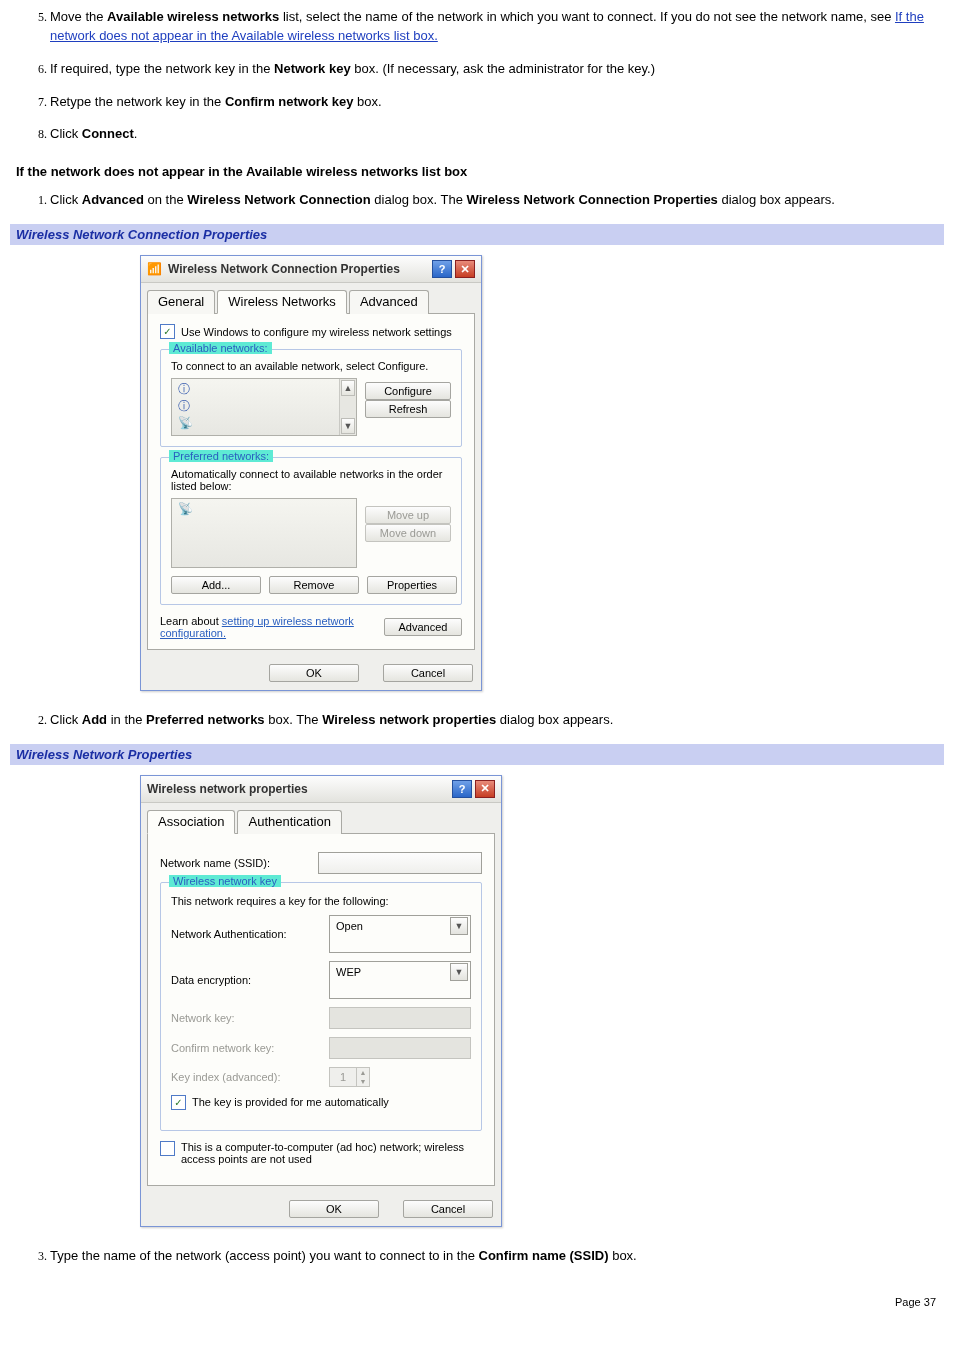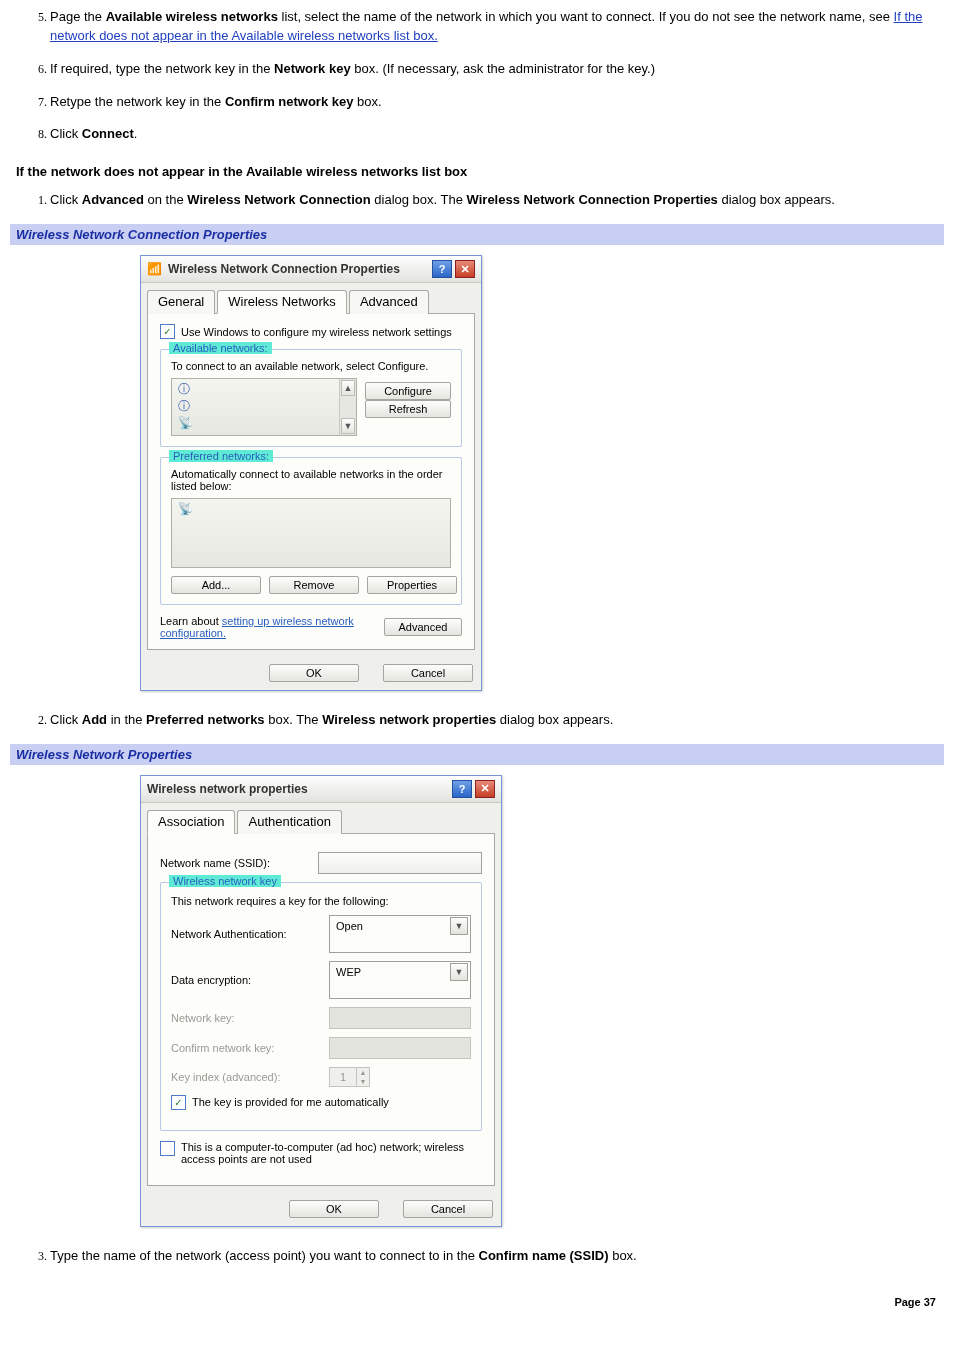--- a/index.html
+++ b/index.html
@@ -238,31 +238,31 @@
   }
   .spinner .arrows span {
     width:12px; height:9px; font-size:7px;
     display:flex; align-items:center; justify-content:center;
     background:#efefec; color:#9a9a95;
   }
   .grey { color:#9a9a95; }
   .page-footer {
     text-align:right;
     font-size:11px;
-    font-weight:bold;
+    font-weight:normal;
     margin-top:30px;
     padding-right:8px;
   }
 </style>
 </head>
 <body>
 
 <ol start="5">
   <li>
-    <span>Page the </span><b>Available wireless networks</b><span> list, select the name of the network in which you want to connect. If you do not see the network name, see </span><a href="#">If the network does not appear in the Available wireless networks list box.</a>
+    <span>Move the </span><b>Available wireless networks</b><span> list, select the name of the network in which you want to connect. If you do not see the network name, see </span><a href="#">If the network does not appear in the Available wireless networks list box.</a>
   </li>
   <li>
     <span>If required, type the network key in the </span><b>Network key</b><span> box. (If necessary, ask the administrator for the key.)</span>
   </li>
   <li>
     <span>Retype the network key in the </span><b>Confirm network key</b><span> box.</span>
   </li>
   <li>
     <span>Click </span><b>Connect</b><span>.</span>
   </li>
@@ -323,20 +323,24 @@
         </div>
       </div>
 
       <div class="fieldset">
         <div class="legend">Preferred networks:</div>
         <div class="desc">Automatically connect to available networks in the order listed below:</div>
         <div class="row-flex">
           <div class="preferred-list">
             <span class="ant" style="color:#3b5fb0">📡</span>
           </div>
+          <div class="side-btns" style="padding-top:8px">
+            <div class="btn disabled">Move up</div>
+            <div class="btn disabled">Move down</div>
+          </div>
         </div>
         <div class="btn-row">
           <div class="btn">Add...</div>
           <div class="btn">Remove</div>
           <div class="btn">Properties</div>
         </div>
       </div>
 
       <div class="learn-row">
         <div>

